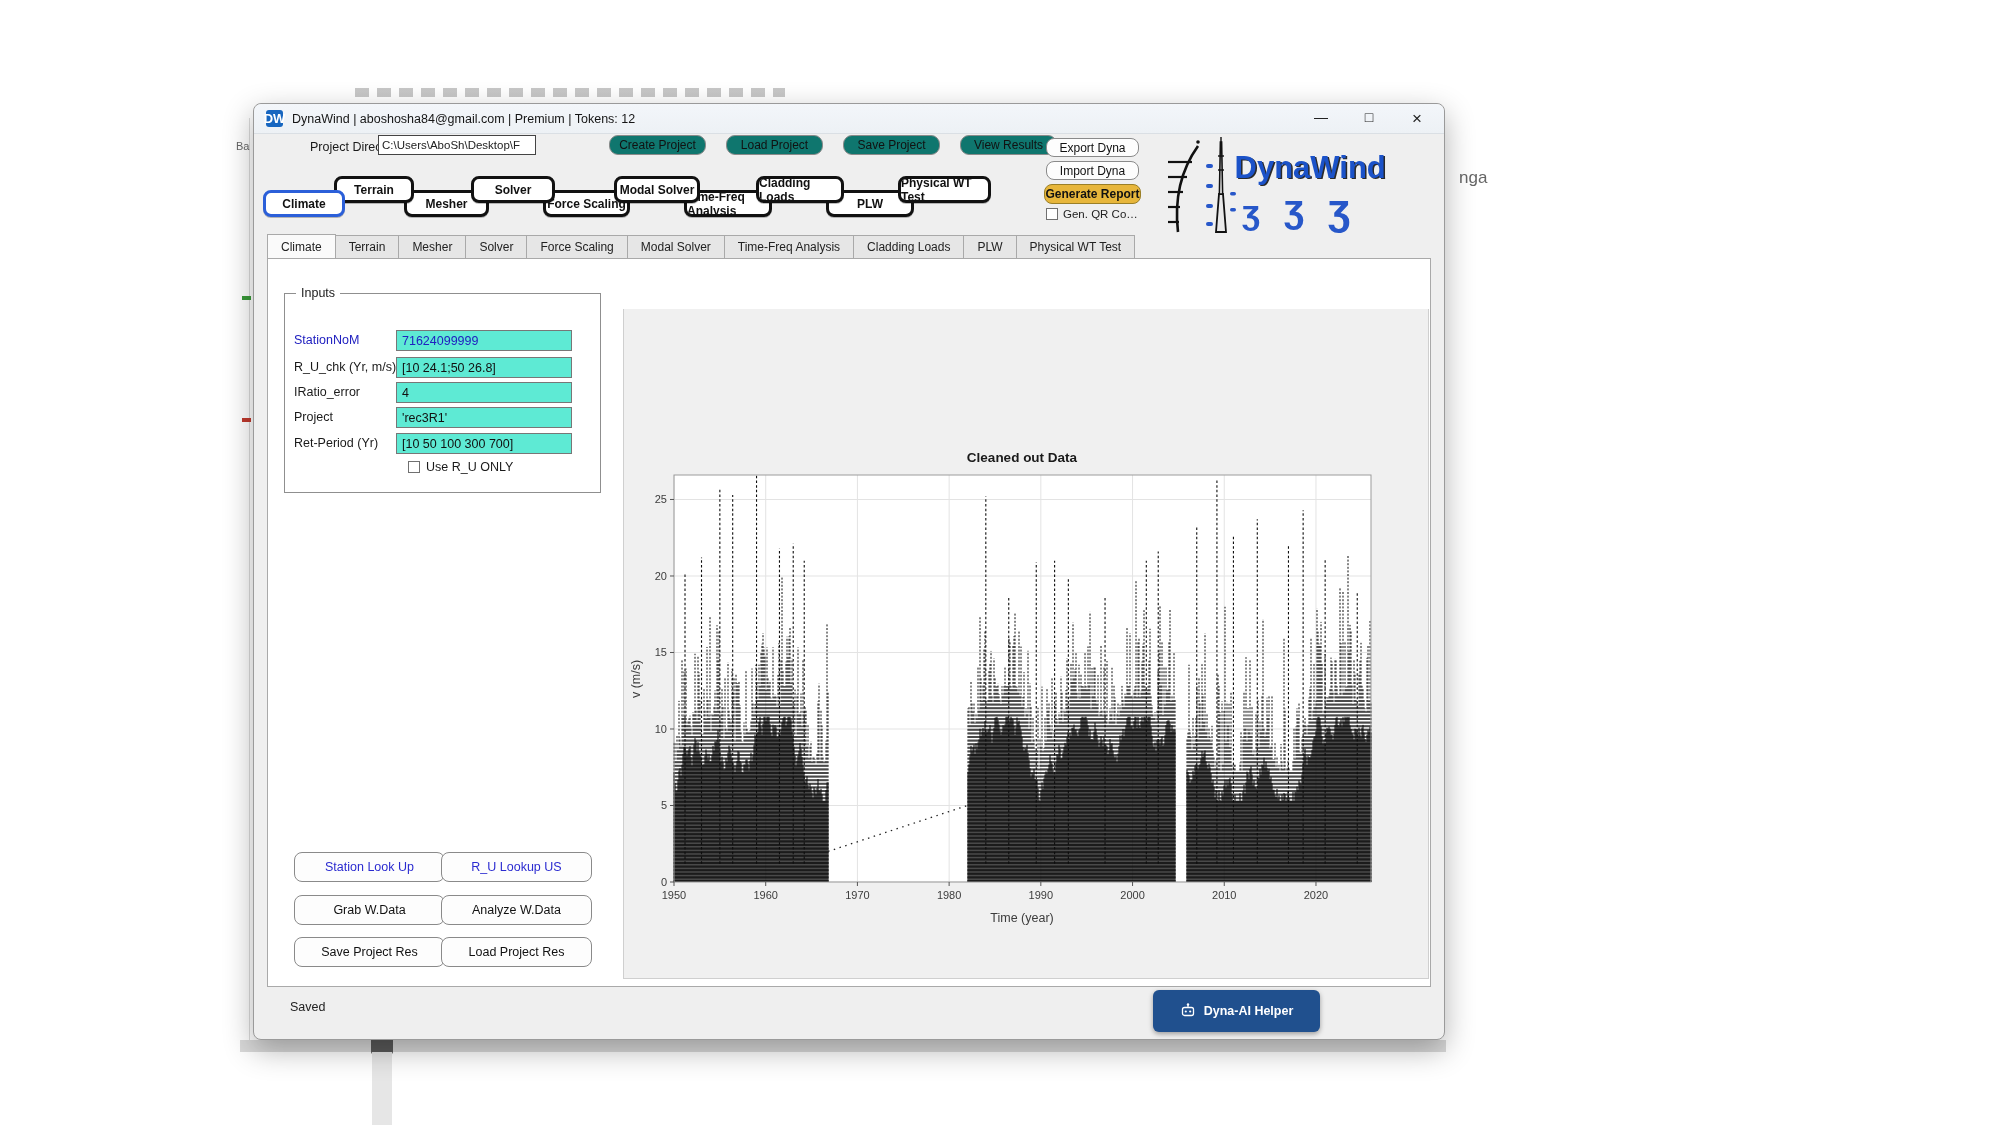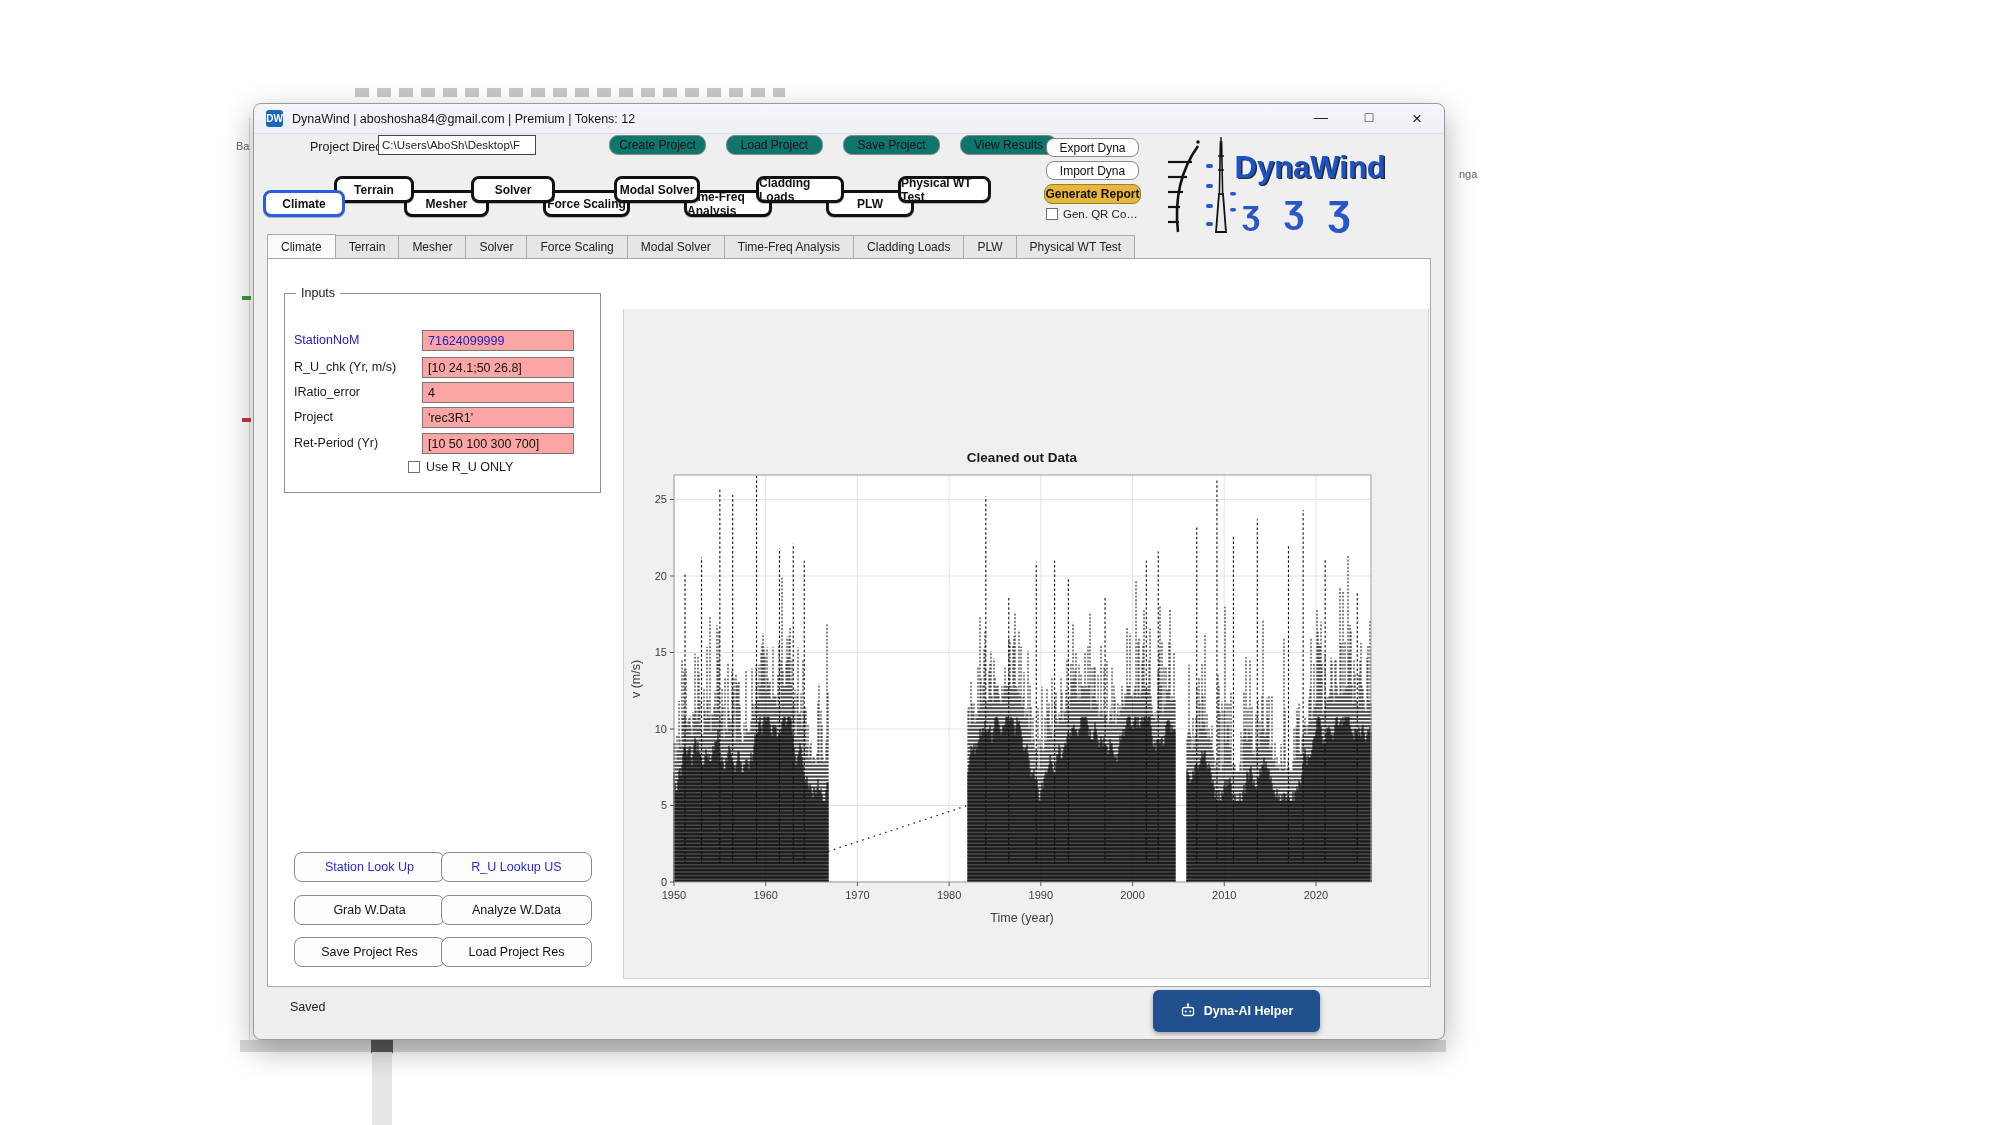--- a/index.html
+++ b/index.html
@@ -8,34 +8,34 @@
   .abs { position:absolute;margin-left:46px; }
 
   
   .bg-art { position:absolute; z-index:1; }
   .bg-squiggle { left:355px; top:88px; width:430px; height:9px; opacity:.55;
     background:repeating-linear-gradient(90deg,#9a9a9a 0 14px, transparent 14px 22px); }
   .bg-left-line { left:249px; top:118px; width:1px; height:925px; background:#dcdcdc; }
   .bg-left-text { left:236px; top:140px; font-size:11px; color:#666; }
   .bg-green { left:242px; top:296px; width:9px; height:4px; background:#3a9a3a; }
   .bg-red   { left:242px; top:418px; width:9px; height:4px; background:#c03a2e; }
-  .bg-right-text { left:1447px; top:168px; font-size:11px; color:#666;padding-left:12px; }
+  .bg-right-text { left:1447px; top:168px; font-size:17px; color:#666;padding-left:12px; }
   .bg-bottom-strip { left:240px; top:1040px; width:1206px; height:12px; background:#d9d9d9; }
   .bg-bottom-glyph { left:371px; top:1038px; width:22px; height:16px; background:#5a5a5a; border-radius:2px; }
   .bg-bottom-col { left:372px; top:1052px; width:20px; height:73px; background:#e6e6e6; }
 
   
   .window { position:absolute; left:253px; top:103px; width:1192px; height:937px;
     background:#efefef; border:1px solid #9a9a9a; border-radius:8px;
     box-shadow:0 10px 30px rgba(0,0,0,.30); z-index:5; }
   .titlebar { position:absolute; left:0; top:0; width:100%; height:30px;
     background:linear-gradient(#f3f6fa,#edf1f5); border-bottom:1px solid #dadfe4;
     border-radius:8px 8px 0 0; display:flex; align-items:center; }
   .app-icon { width:17px; height:17px; margin-left:12px; background:#1766c0; border-radius:3px;
-    color:#fff; font-size:10px; font-weight:bold; display:flex; align-items:center; justify-content:center; }
+    color:#fff; font-size:13px; font-weight:bold; display:flex; align-items:center; justify-content:center; }
   .title-text { margin-left:9px; font-size:12.5px; color:#151515; }
   .win-controls { margin-left:auto; margin-right:16px; display:flex; gap:26px; color:#222; }
   .win-btn { width:22px; text-align:center; font-size:14px; cursor:default; }
 
   
   .lbl { font-size:12.5px; color:#1a1a1a; }
   .dir-input { position:absolute; left:124px; top:31px; width:158px; height:20px;
     border:1px solid #444; background:#fff; font-size:11.5px; padding:8px 3px; color:#222;
     font-family:"Liberation Sans",sans-serif; }
   .tb-btn { position:absolute; height:20px; width:97px; background:#0f766e; border:1px solid #8a8a8a;
@@ -71,22 +71,22 @@
   .card { position:absolute; left:13px; top:155px; width:1164px; height:728px; background:#fff;
     border:1px solid #a9a9a9; border-top:none; }
 
   
   .group { position:absolute; left:30px; top:189px; width:317px; height:200px;
     border:1px solid #8f8f8f; background:#fff; }
   .group-title { position:absolute; left:42px; top:182px; background:#fff; padding:0 5px;
     font-size:12.5px; color:#1a1a1a; }
   .f-label { position:absolute; left:40px; font-size:12.5px; color:#1a1a1a; }
   .f-label.blue { color:#2020c0; }
-  .f-input { position:absolute; left:168px; width:152px; height:21px; border:1px solid #777;
-    background:#fca5a5; font-size:12.5px; padding:0 5px; color:#111;
+  .f-input { position:absolute; left:142px; width:176px; height:21px; border:1px solid #777;
+    background:#5eead4; font-size:12.5px; padding:0 5px; color:#111;
     font-family:"Liberation Sans",sans-serif; }
   .f-input.blue { color:#2020c0; }
   .chk-row { position:absolute; left:154px; top:356px; display:flex; align-items:center; gap:6px; }
   .chk-label { font-size:12.5px; color:#1a1a1a; }
 
   
   .act-btn { position:absolute; width:151px; height:30px; background:#fdfdfd; border:1px solid #8a8a8a;
     border-radius:8px; font-size:12.5px; color:#111; display:flex; align-items:center; justify-content:center; }
   .act-btn.blue { color:#2b2bd0; }
 

